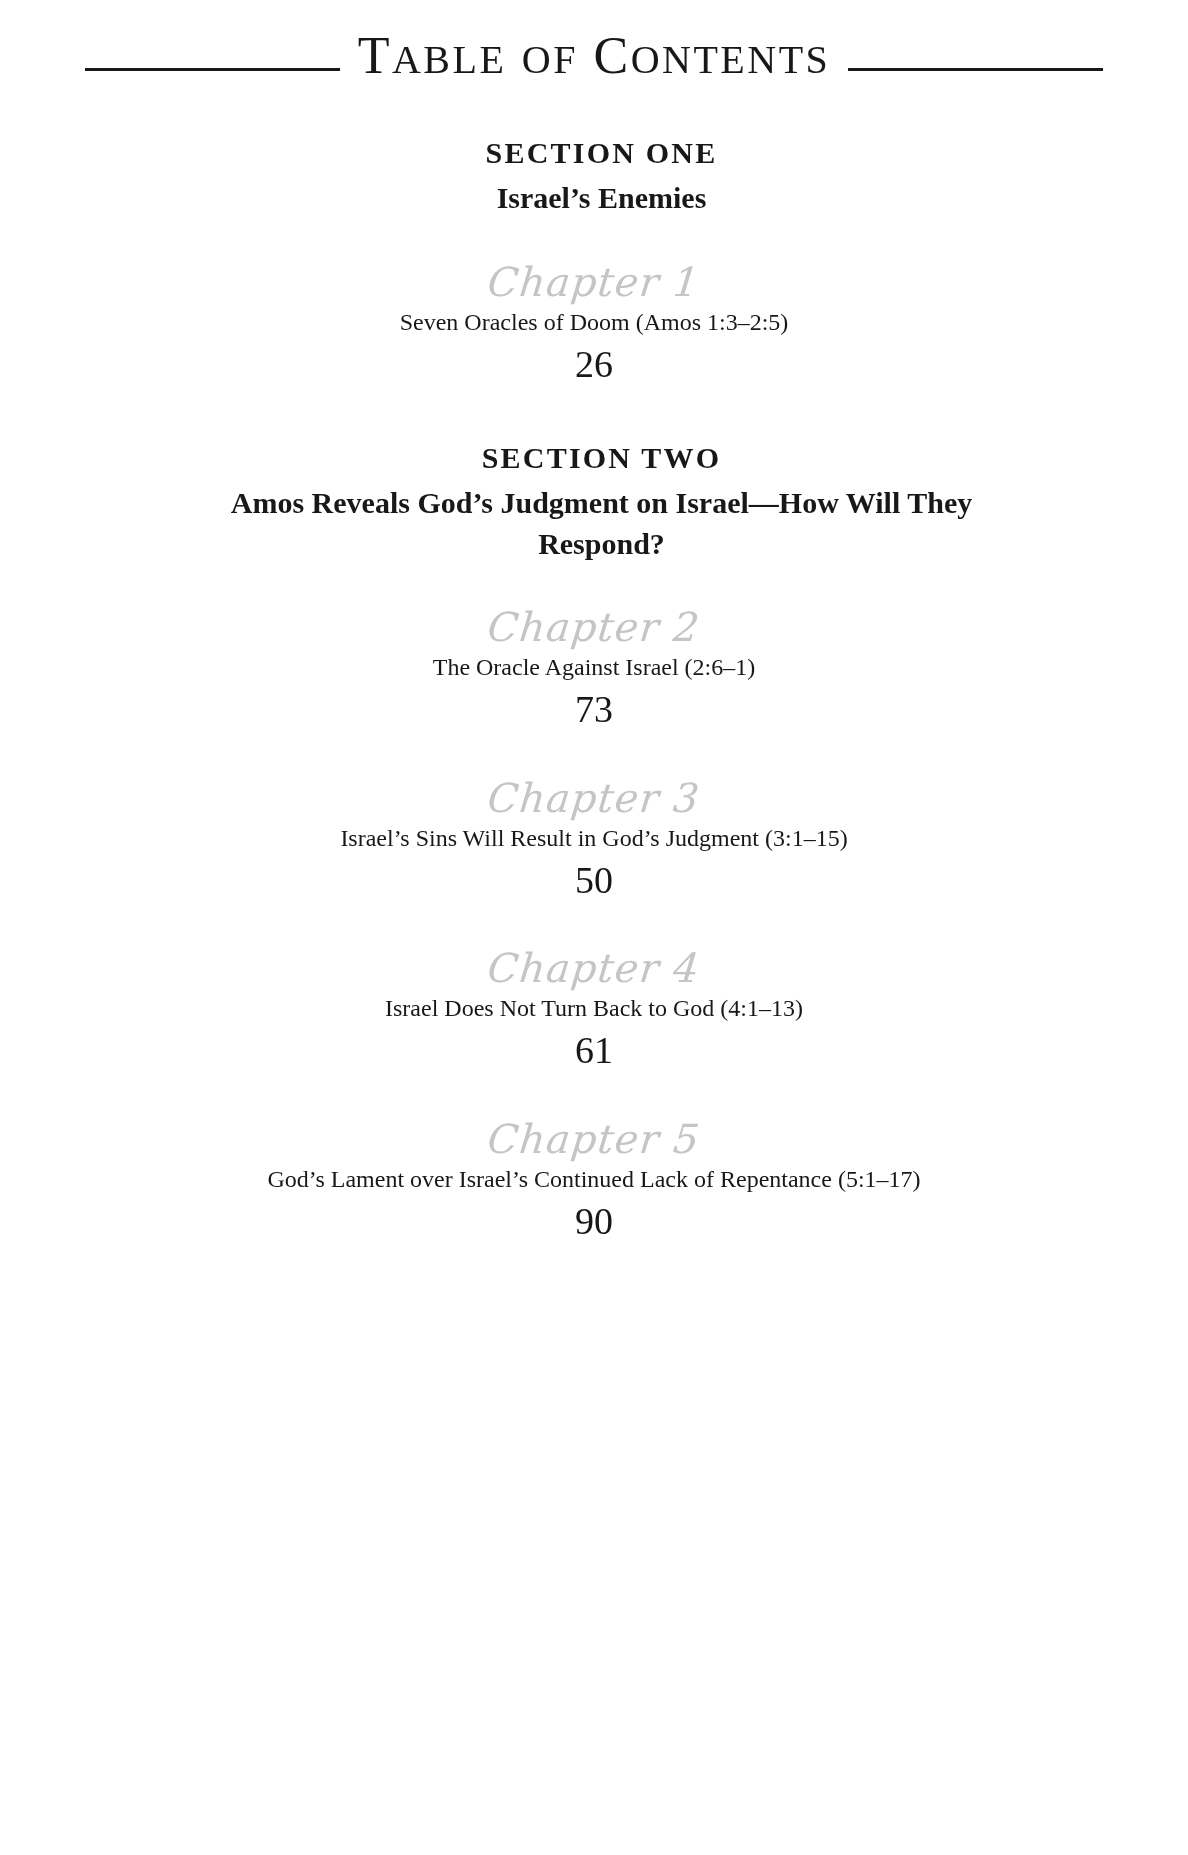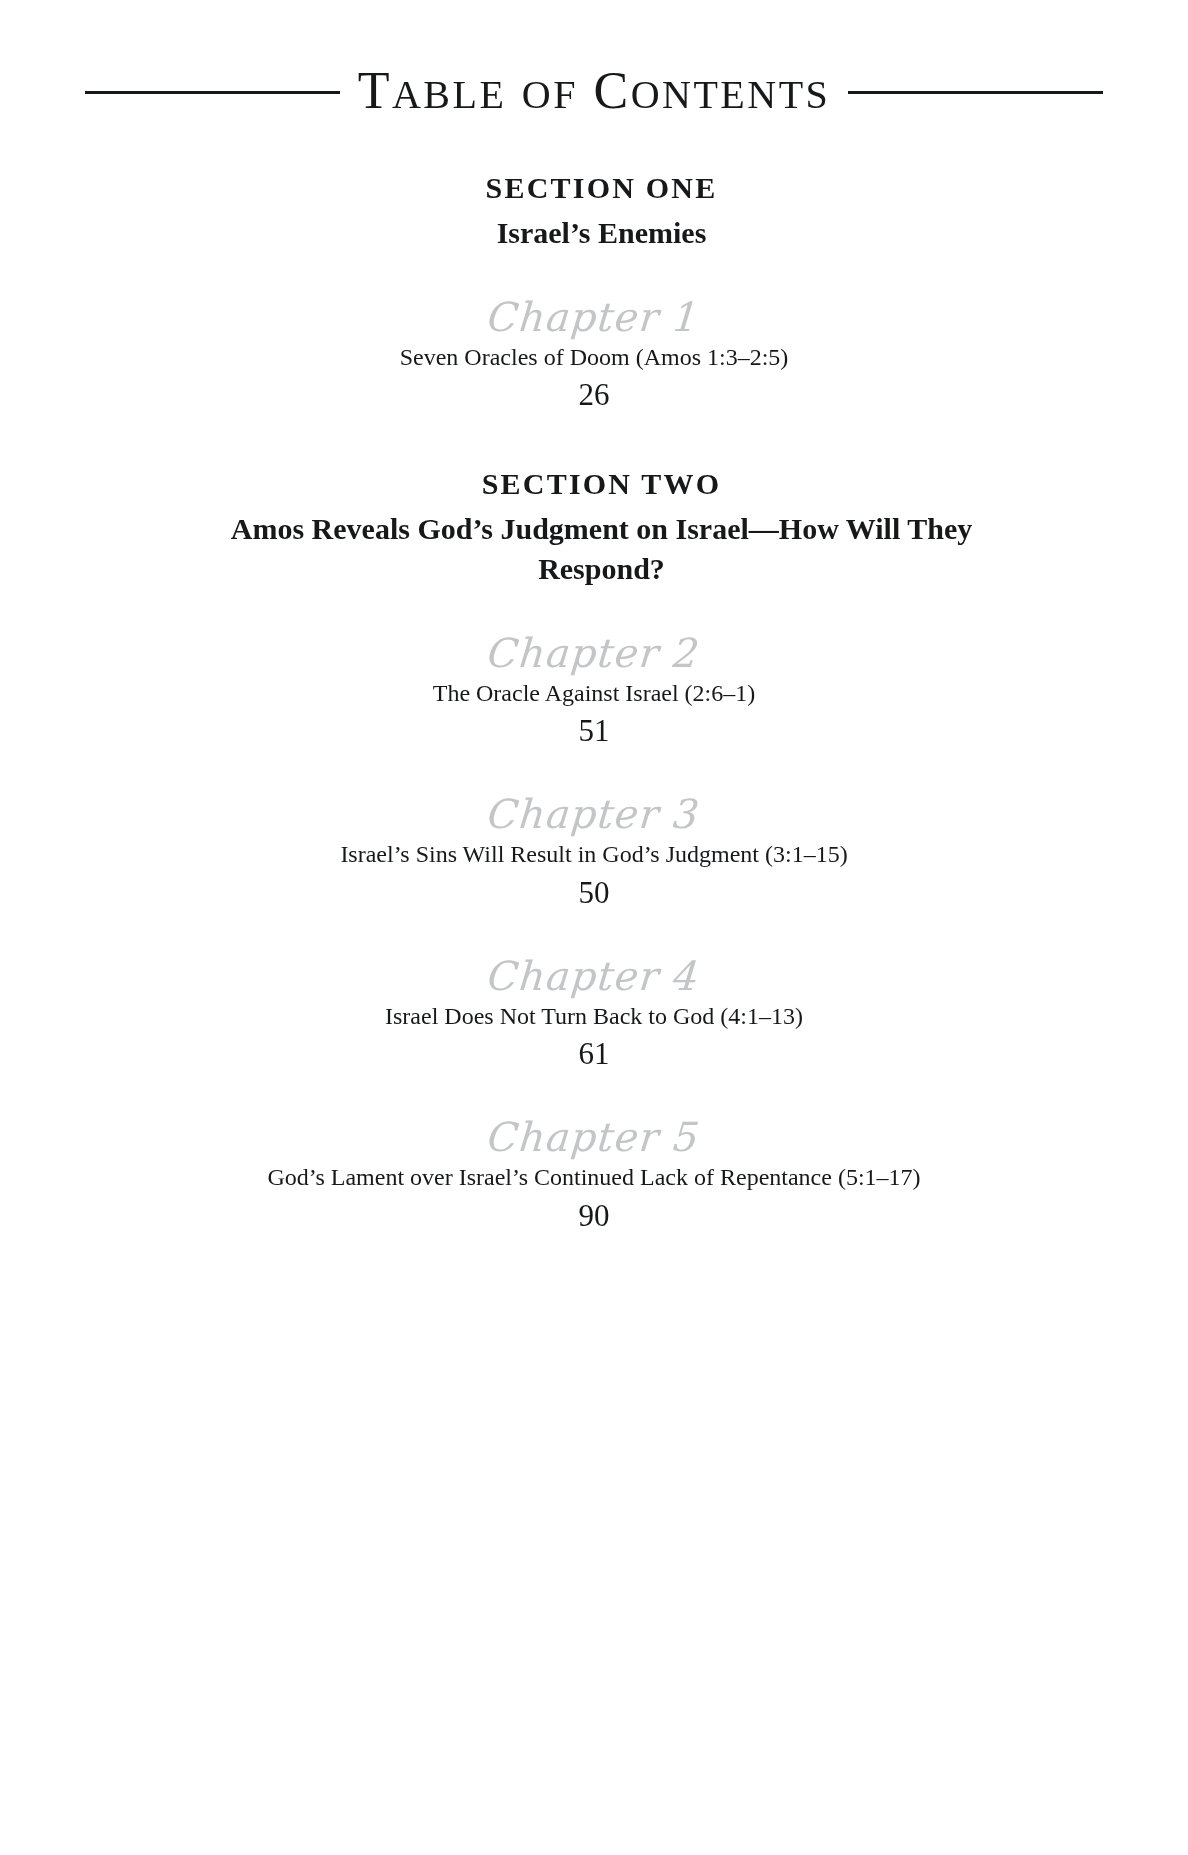--- a/index.html
+++ b/index.html
@@ -19,25 +19,25 @@
     width: 1188px;
     height: 1855px;
     position: relative;
     box-sizing: border-box;
     padding: 0;
   }
 
   
   .toc-header {
     display: flex;
+    align-items: center;
     justify-content: center;
     gap: 18px;
     padding: 30px 18px 0 18px;
     box-sizing: border-box;
-    margin-top: 35px;
   }
   .rule {
     height: 3px;
     background: #17181a;
     flex: 0 0 auto;
     width: 255px;
     margin-top: 26px;
   }
   .toc-title {
     font-family: "Liberation Serif", "DejaVu Serif", serif;
@@ -104,21 +104,21 @@
     letter-spacing: 1px;
     margin: 0 0 2px 0;
     transform: skewX(-6deg);
   }
   .chapter-title {
     font-size: 24px;
     line-height: 1.3;
     margin: 0 0 2px 0;
   }
   .chapter-page {
-    font-size: 31px;
+    font-size: 38px;
     line-height: 1.3;
     margin: 0;
   }
 </style>
 </head>
 <body>
 
 <div class="page">
 
   <div class="toc-header">
@@ -146,21 +146,21 @@
     </div>
 
     <div class="section-block">
       <p class="section-label">SECTION TWO</p>
       <p class="section-subtitle">Amos Reveals God’s Judgment on Israel—How Will They Respond?</p>
     </div>
 
     <div class="chapter-block">
       <p class="chapter-script">Chapter 2</p>
       <p class="chapter-title">The Oracle Against Israel (2:6–1)</p>
-      <p class="chapter-page">51</p>
+      <p class="chapter-page">73</p>
     </div>
 
     <div class="chapter-block">
       <p class="chapter-script">Chapter 3</p>
       <p class="chapter-title">Israel’s Sins Will Result in God’s Judgment (3:1–15)</p>
       <p class="chapter-page">50</p>
     </div>
 
     <div class="chapter-block">
       <p class="chapter-script">Chapter 4</p>

